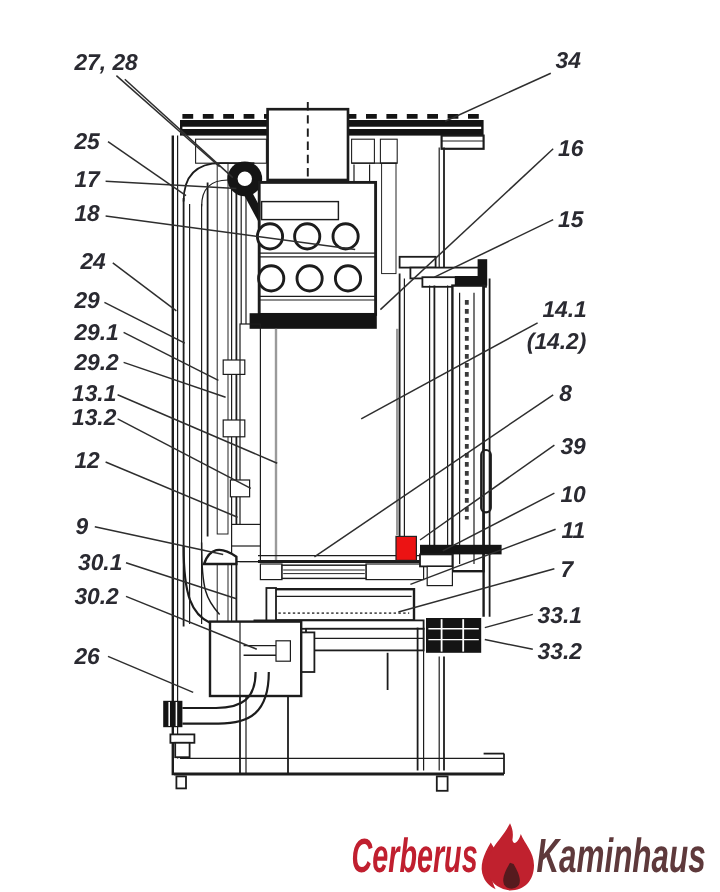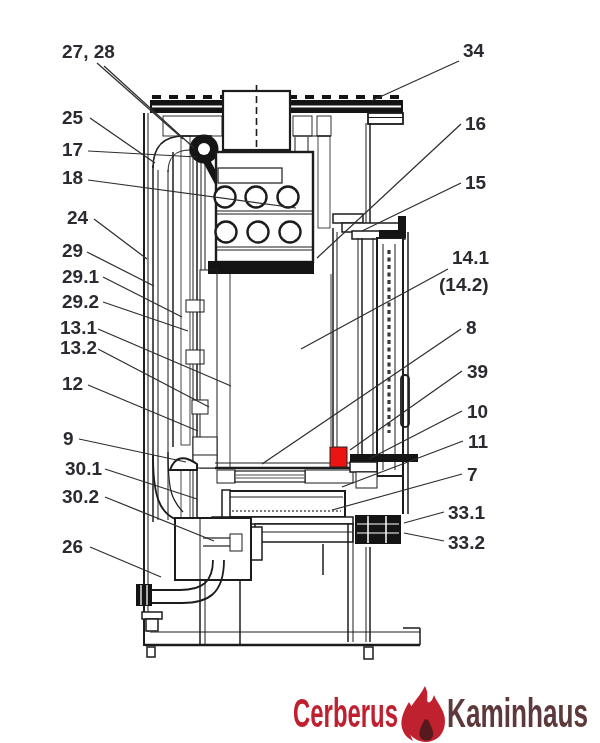--- a/index.html
+++ b/index.html
@@ -1,17 +1,17 @@
 <!DOCTYPE html>
 <html><head>
 <meta charset="utf-8">
 <style>
   html,body{margin:0;padding:0;background:#ffffff;}
   .page{position:relative;width:600px;height:743px;background:#ffffff;overflow:hidden;
-        font-family:"Liberation Sans",sans-serif;}
+        font-family:"Liberation Sans",sans-serif;font-style:italic;}
   svg{position:absolute;left:0;top:0;}
   text.callout{font-family:"Liberation Sans",sans-serif;font-weight:bold;font-size:19px;fill:#2a2a31;}
   text.logo-red{font-family:"Liberation Sans",sans-serif;font-weight:bold;font-size:40px;fill:#c01f2f;}
   text.logo-dark{font-family:"Liberation Sans",sans-serif;font-weight:bold;font-size:40px;fill:#5e393b;}
   .k{stroke:#1c1c1c;fill:none;}
   .w{fill:#ffffff;stroke:#1c1c1c;}
   .blk{fill:#141414;stroke:none;}
   .gray{stroke:#9a9a9a;fill:none;}
   .leader{stroke:#2e2e2e;stroke-width:1.25;fill:none;}
 </style>

